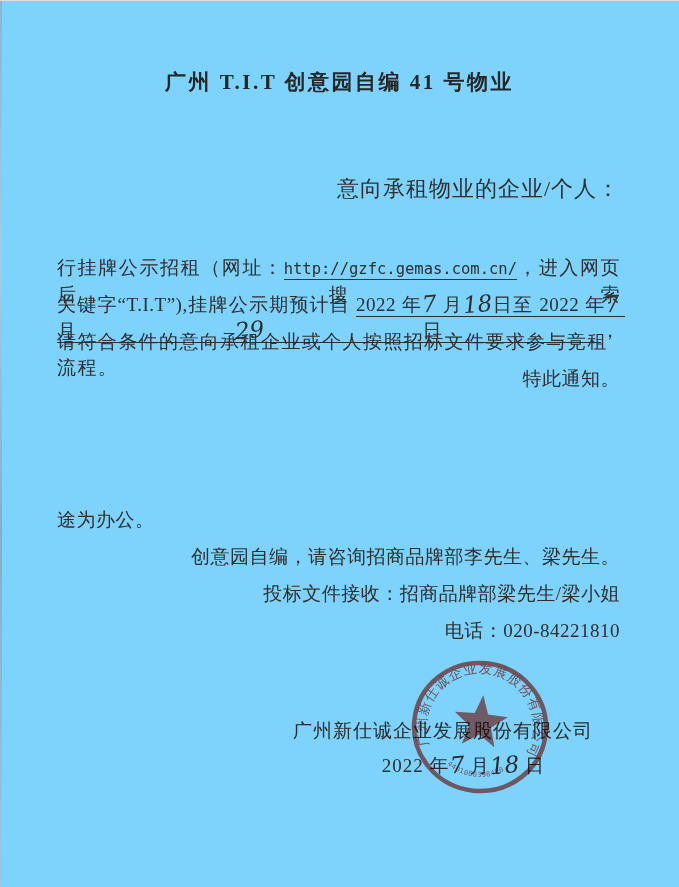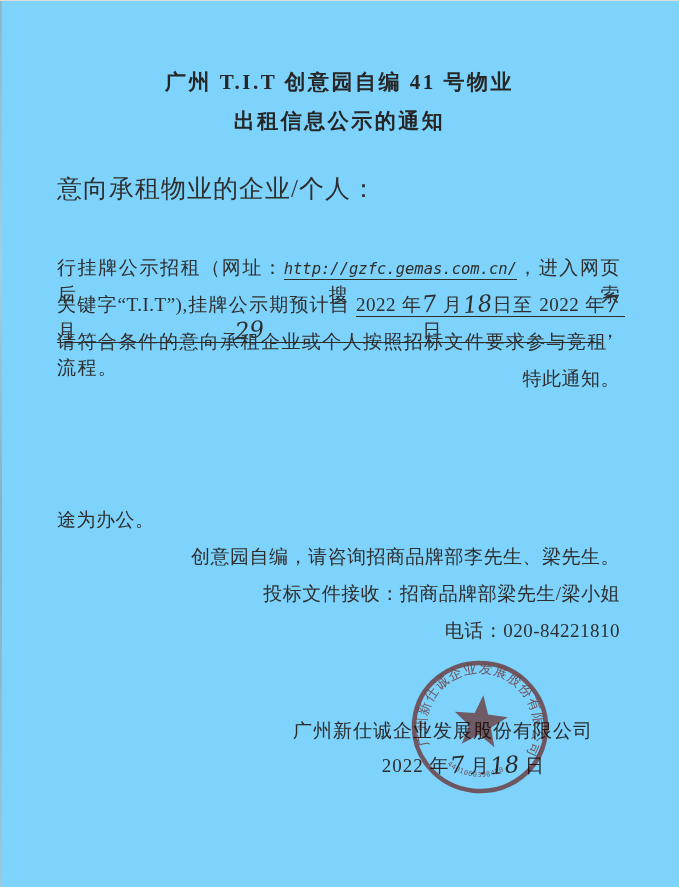--- a/index.html
+++ b/index.html
@@ -19,25 +19,25 @@
   }
   .t1{top:68px;}
   .t2{top:107px;}
   .line{
     position:absolute;left:57px;width:563px;
     font-size:19px;line-height:26px;color:#2e2e2e;
     letter-spacing:0.5px;white-space:pre-wrap;
   }
   .fill{text-align:justify;text-align-last:justify;}
   .indent{text-indent:33px;text-align:right;}
-  .salut{font-size:25px;letter-spacing:1px;}
+  .salut{font-size:22px;letter-spacing:1px;text-align:right;}
   .u{border-bottom:1.3px solid #2e2e2e;padding-bottom:1px;}
   .url{
     font-family:"DejaVu Sans Mono", monospace;
-    font-size:15.5px;letter-spacing:0;font-style:italic;
+    font-size:15.5px;letter-spacing:0;
   }
   .hand{
     font-family:"DejaVu Serif", serif;font-style:italic;
     font-size:23px;line-height:1;display:inline-block;
     transform:rotate(-5deg) translateY(1px);letter-spacing:0;
   }
   .sign-company{
     position:absolute;right:86px;top:718px;
     font-size:19px;letter-spacing:1px;white-space:nowrap;color:#2b2b2b;
   }
@@ -52,21 +52,20 @@
 </style>
 </head>
 <body>
 
 <div class="page">
 
   <div class="edge-left"></div>
   <div class="edge-top"></div>
 
   <div class="title t1">广州 T.I.T 创意园自编 41 号物业</div>
-  <div class="title t2">出租信息公示的通知</div>
 
   <div class="line salut" style="top:176px">意向承租物业的企业/个人：</div>
 
 
   <div class="line fill" style="top:255px"><span>行挂牌公示招租（网址：</span><span class="u url">http://gzfc.gemas.com.cn/</span><span>，进入网页后搜索</span></div>
 
   <div class="line fill" style="top:292px"><span>关键字“T.I.T”),挂牌公示期预计自 </span><span class="u"><span>2022 年</span><span class="hand">7</span><span> 月</span><span class="hand">18</span><span>日至 </span><span>2022 年</span><span class="hand">7</span><span> 月</span><span class="hand">29</span><span>日</span></span><span>，</span></div>
 
   <div class="line" style="top:329px;letter-spacing:1.4px">请符合条件的意向承租企业或个人按照招标文件要求参与竞租流程。</div>
 

